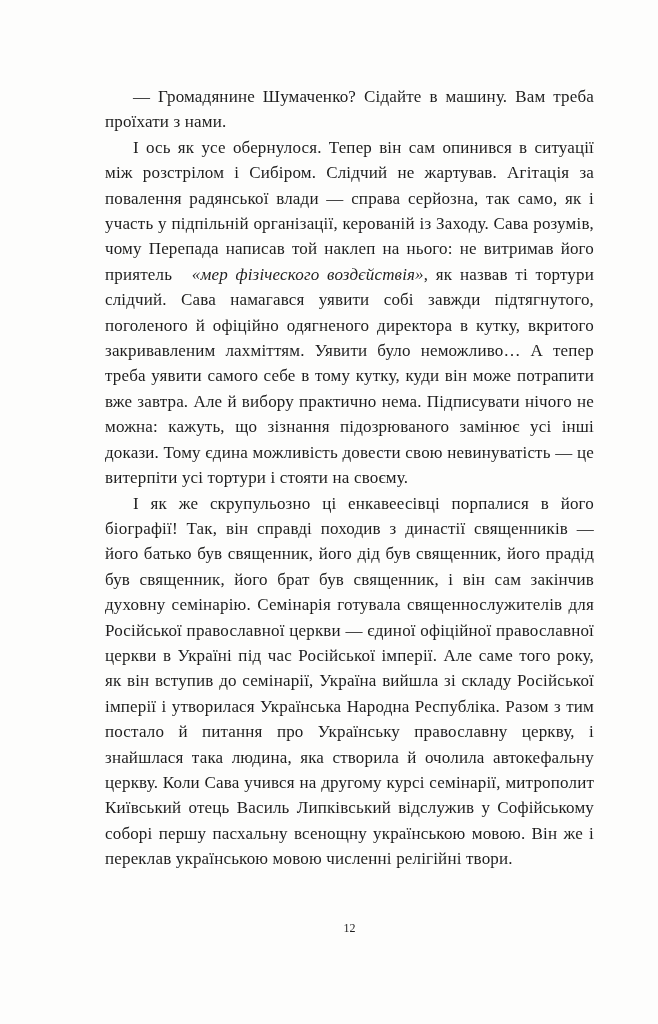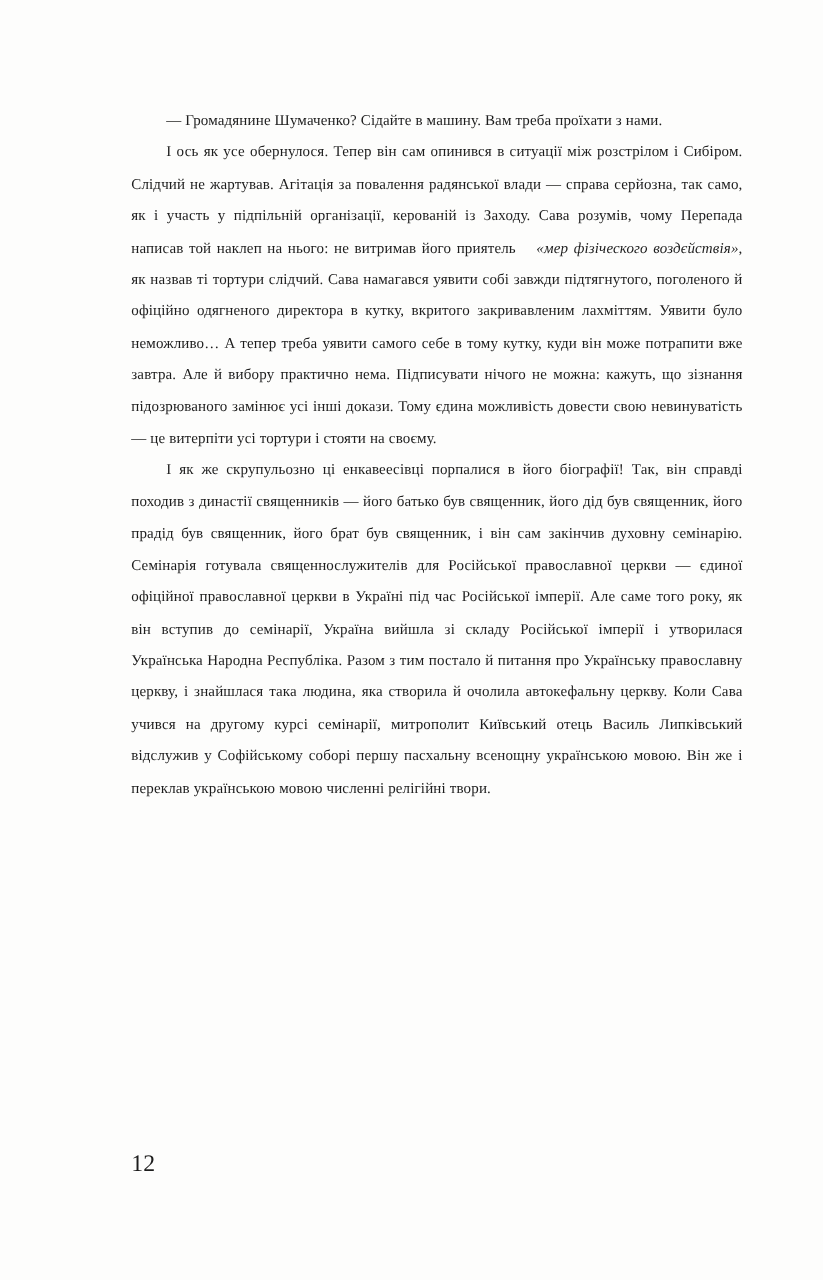--- a/index.html
+++ b/index.html
@@ -17,42 +17,43 @@
     color: #1d1d1d;
     font-family: "Liberation Serif", "DejaVu Serif", serif;
     overflow: hidden;
   }
 
   .text-block {
     position: absolute;
     top: 84px;
     left: 105px;
     width: 489px;
-    font-size: 12px;
+    font-size: 17px;
     line-height: 25.4px;
     text-align: justify;
     letter-spacing: 0.01em;
   }
 
   .para {
     text-indent: 28px;
     margin: 0;
   }
 
   .para .seg-italic {
     font-style: italic;
     margin-left: 12px;
   }
 
   .page-number {
     position: absolute;
     top: 921px;
     left: 105px;
     width: 489px;
-    font-size: 19px;
+    text-align: center;
+    font-size: 12px;
     color: #1d1d1d;
   }
 </style>
 </head>
 <body>
 
 <div class="book-page">
 
   <div class="text-block">
 

